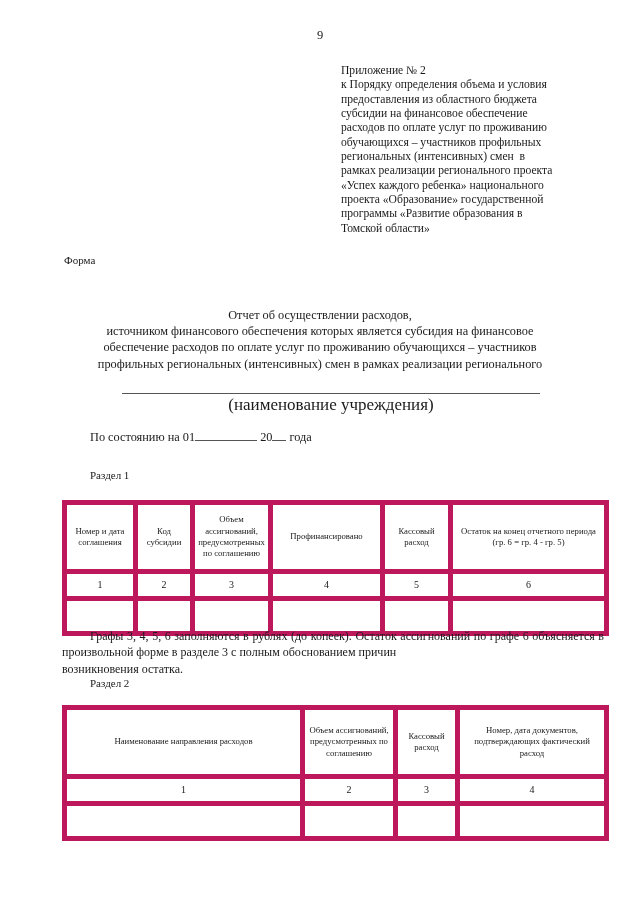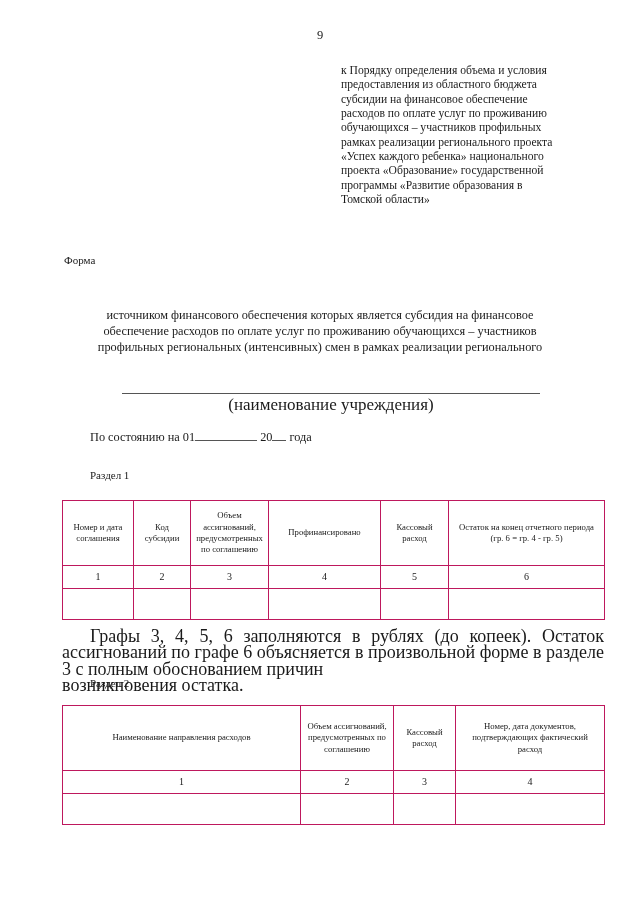--- a/index.html
+++ b/index.html
@@ -118,68 +118,71 @@
 
   
   table.doc-table {
     position: absolute;
     border-collapse: collapse;
     table-layout: fixed;
     font-size: 8.7px;
     line-height: 11.4px;
   }
   table.doc-table td {
-    border: 1px solid #be185d;
+    border: 5px solid #be185d;
     text-align: center;
     vertical-align: middle;
     padding: 2px 3px;
   }
   td.hcell { height: 60px; }
   td.ncell { height: 18px; font-size: 10px; }
   td.ecell { height: 26px; }
 
   #table-1 { top: 500px; left: 62px; width: 542px; }
   #table-2 { top: 705px; left: 62px; width: 542px; }
 
   
   .note-paragraph {
     position: absolute;
     top: 628px;
     left: 62px;
     width: 542px;
-    font-size: 18px;
+    font-size: 12px;
     line-height: 16.4px;
     text-align: justify;
     text-indent: 28px;
   }
   .note-paragraph .lastline { text-indent: 0; }
 </style>
 </head>
 <body>
 
 <div id="page">
 
   <div class="page-number">9</div>
 
   <div class="appendix-block">
+    <div>Приложение № 2</div>
     <div>к Порядку определения объема и условия</div>
     <div>предоставления из областного бюджета</div>
     <div>субсидии на финансовое обеспечение</div>
     <div>расходов по оплате услуг по проживанию</div>
     <div>обучающихся – участников профильных</div>
+    <div>региональных (интенсивных) смен  в</div>
     <div>рамках реализации регионального проекта</div>
     <div>«Успех каждого ребенка» национального</div>
     <div>проекта «Образование» государственной</div>
     <div>программы «Развитие образования в</div>
     <div>Томской области»</div>
   </div>
 
   <div class="forma-label">Форма</div>
 
   <div class="doc-title">
+    <div>Отчет об осуществлении расходов,</div>
     <div>источником финансового обеспечения которых является субсидия на финансовое</div>
     <div>обеспечение расходов по оплате услуг по проживанию обучающихся – участников</div>
     <div>профильных региональных (интенсивных) смен  в рамках реализации регионального</div>
   </div>
 
   <div class="inst-rule"></div>
   <div class="inst-caption">(наименование учреждения)</div>
 
   <div class="status-line"><span>По состоянию на 01</span><span class="blank blank-long"></span><span> 20</span><span class="blank blank-short"></span><span> года</span></div>
 

